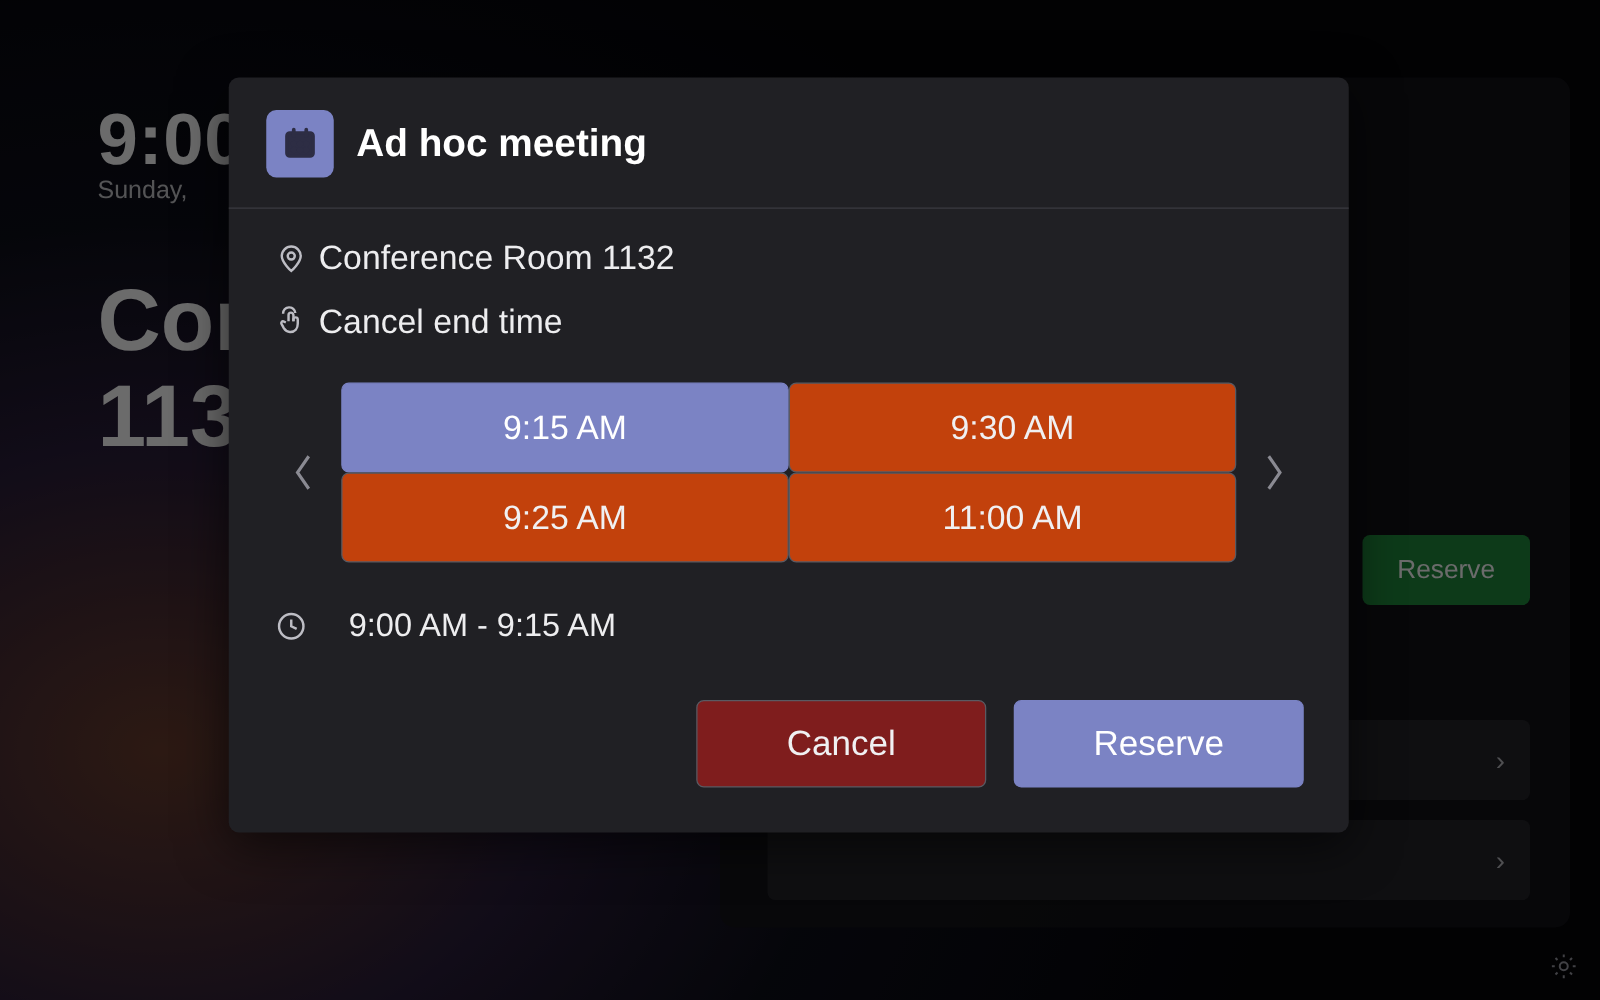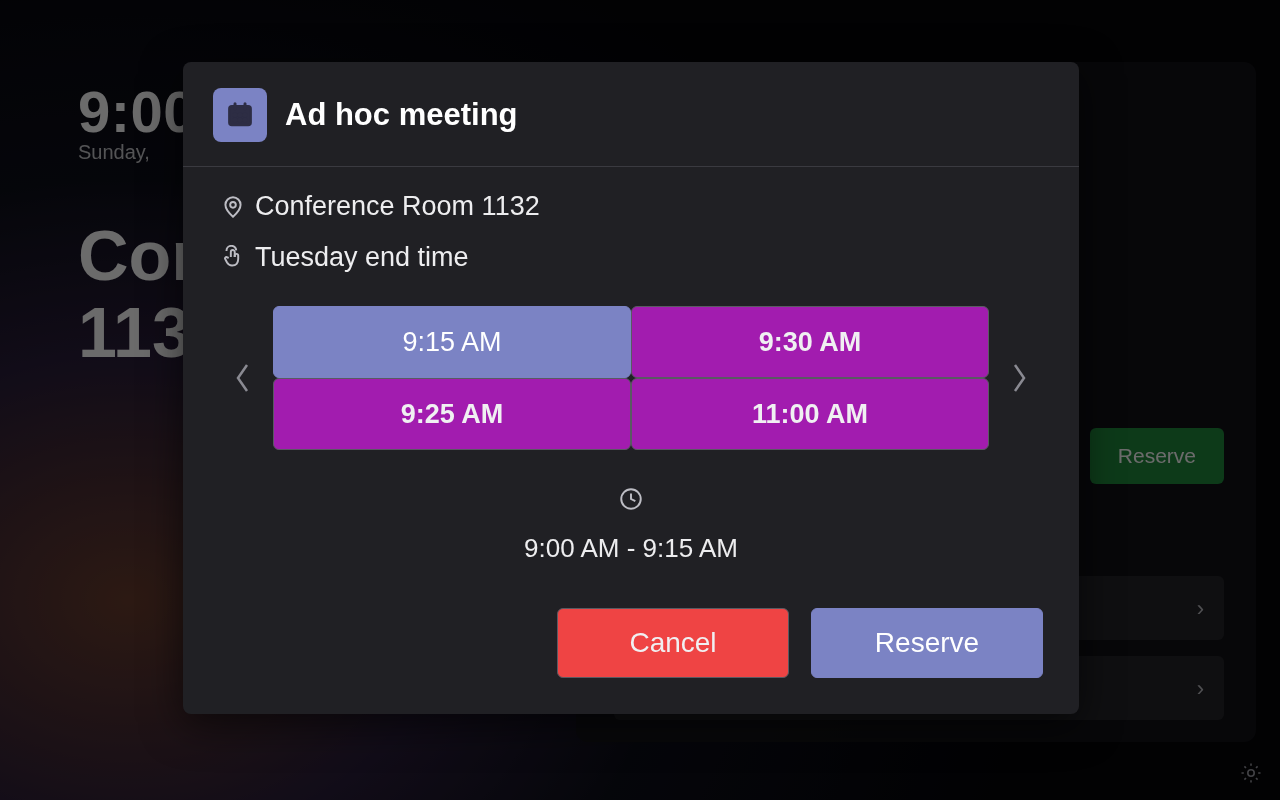--- a/index.html
+++ b/index.html
@@ -96,49 +96,47 @@
   .time-grid {
     flex: 1;
     display: grid;
     grid-template-columns: 1fr 1fr;
     grid-template-rows: 1fr 1fr;
     padding: 0 6px;
   }
   .time-cell {
     height: 72px; border-radius: 6px;
     border: 1px solid #5a5a62;
-    background: #a21caf;
+    background: #c2410c;
     display:flex; align-items:center; justify-content:center;
     font-size: 27px; color: #f0f0f2;
     cursor: pointer;
-    font-weight: bold;
   }
   .time-cell.selected {
     background: #7b83c4; border-color: #7b83c4; color: #fff; font-weight: 500;
   }
   .summary-row {
-    display:flex; align-items:center; gap: 20px;
+    display:flex; align-items:center; gap: 32px;
     margin: 22px 0 30px 0;
-    flex-direction: column;
   }
   .summary-row .ico { width:28px; height:28px; display:flex; align-items:center; justify-content:center; color:#bdbdc4;}
   .summary-row .txt { font-size: 26px; color:#ededef; }
   .modal-footer {
     display:flex; justify-content:flex-end; gap: 22px;
     padding: 14px 36px 36px 36px;
   }
   .btn {
     min-width: 232px; height: 70px;
     border-radius: 6px;
     font-size: 28px;
     display:flex; align-items:center; justify-content:center;
     cursor: pointer;
   }
   .btn-secondary {
-    background: #ef4444; border:1px solid #5a5a62; color:#f0f0f2;
+    background: #7f1d1d; border:1px solid #5a5a62; color:#f0f0f2;
   }
   .btn-primary {
     background: #7b83c4; border:1px solid #7b83c4; color:#fff; font-weight:500;
   }
 </style>
 </head>
 <body>
 
 <div class="bg-clock">
   <div class="time">9:00</div>
@@ -199,21 +197,21 @@
     </div>
 
     <div class="info-row">
       <span class="ico">
         <svg width="26" height="26" viewBox="0 0 24 24" fill="none" stroke="currentColor" stroke-width="1.8">
           <path d="M10 11V6.5a1.8 1.8 0 1 1 3.6 0V11"></path>
           <path d="M13.6 11V9.8a1.6 1.6 0 1 1 3.2 0V13c0 3.5-2 6-5.5 6H11c-2 0-3.3-.9-4.5-2.8L4.8 13c-.6-1 .4-2.2 1.5-1.8L8 12"></path>
           <path d="M6 5.5A4.5 4.5 0 0 1 15 5"></path>
         </svg>
       </span>
-      <span class="txt">Tuesday end time</span>
+      <span class="txt">Cancel end time</span>
     </div>
 
     <div class="time-picker">
       <div class="arrow">
         <svg width="20" height="34" viewBox="0 0 20 34" fill="none" stroke="currentColor" stroke-width="2.5">
             <polyline points="14,4 5,17 14,30"></polyline>
           </svg>
       </div>
       <div class="time-grid">
         <div class="time-cell selected">9:15 AM</div>

